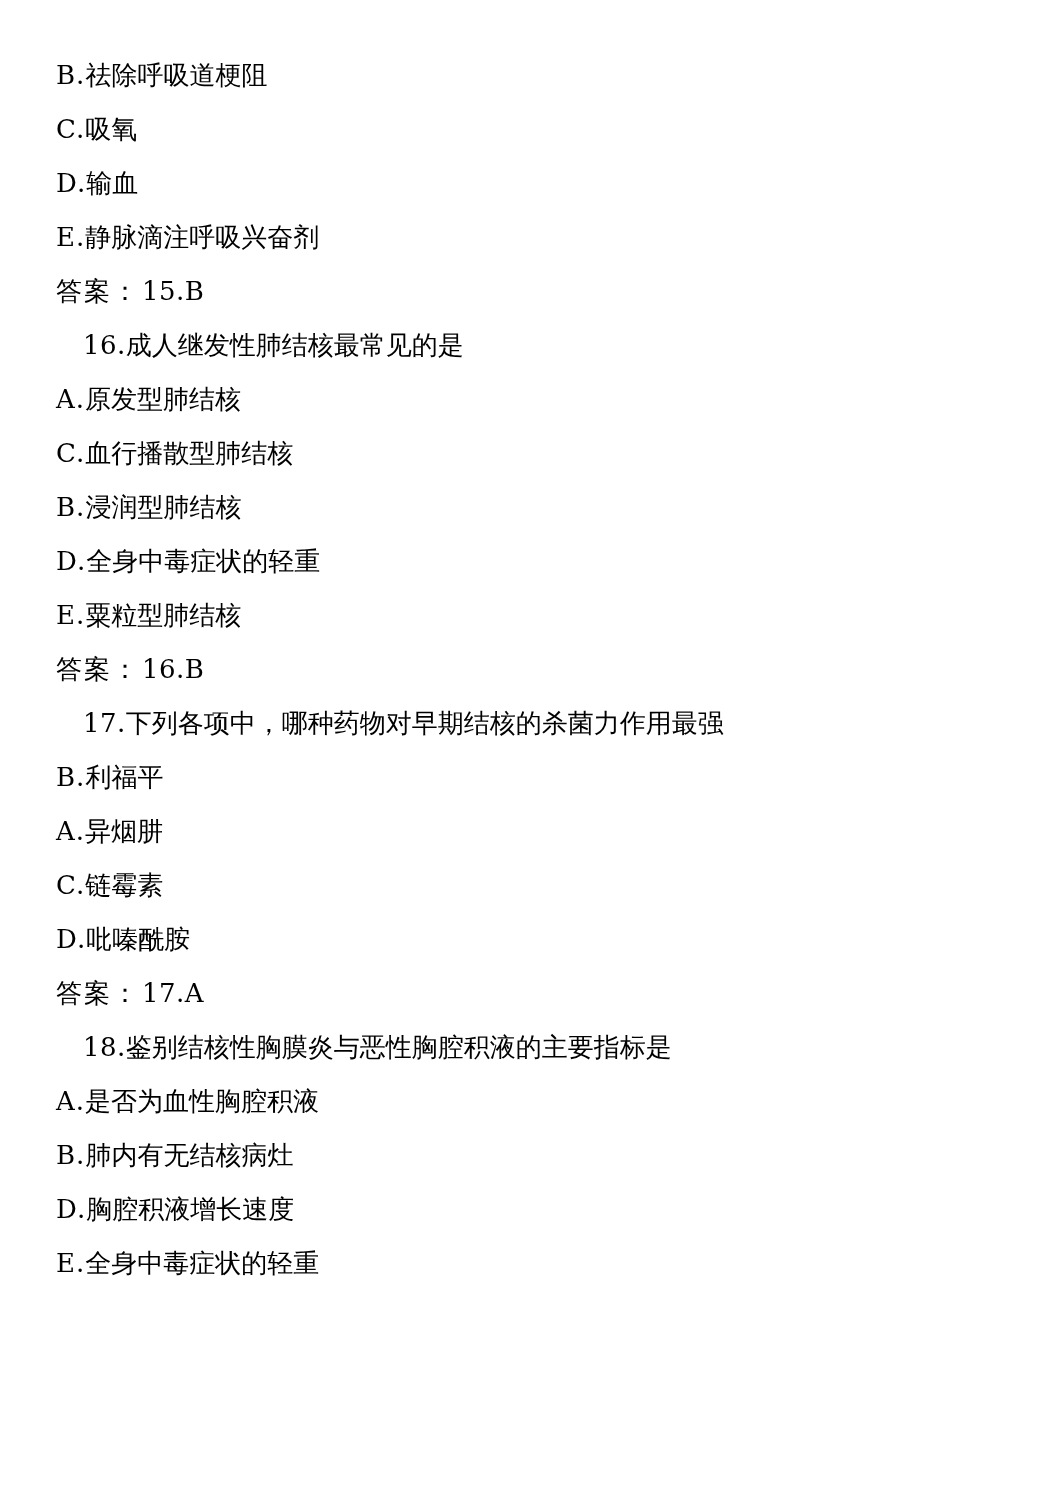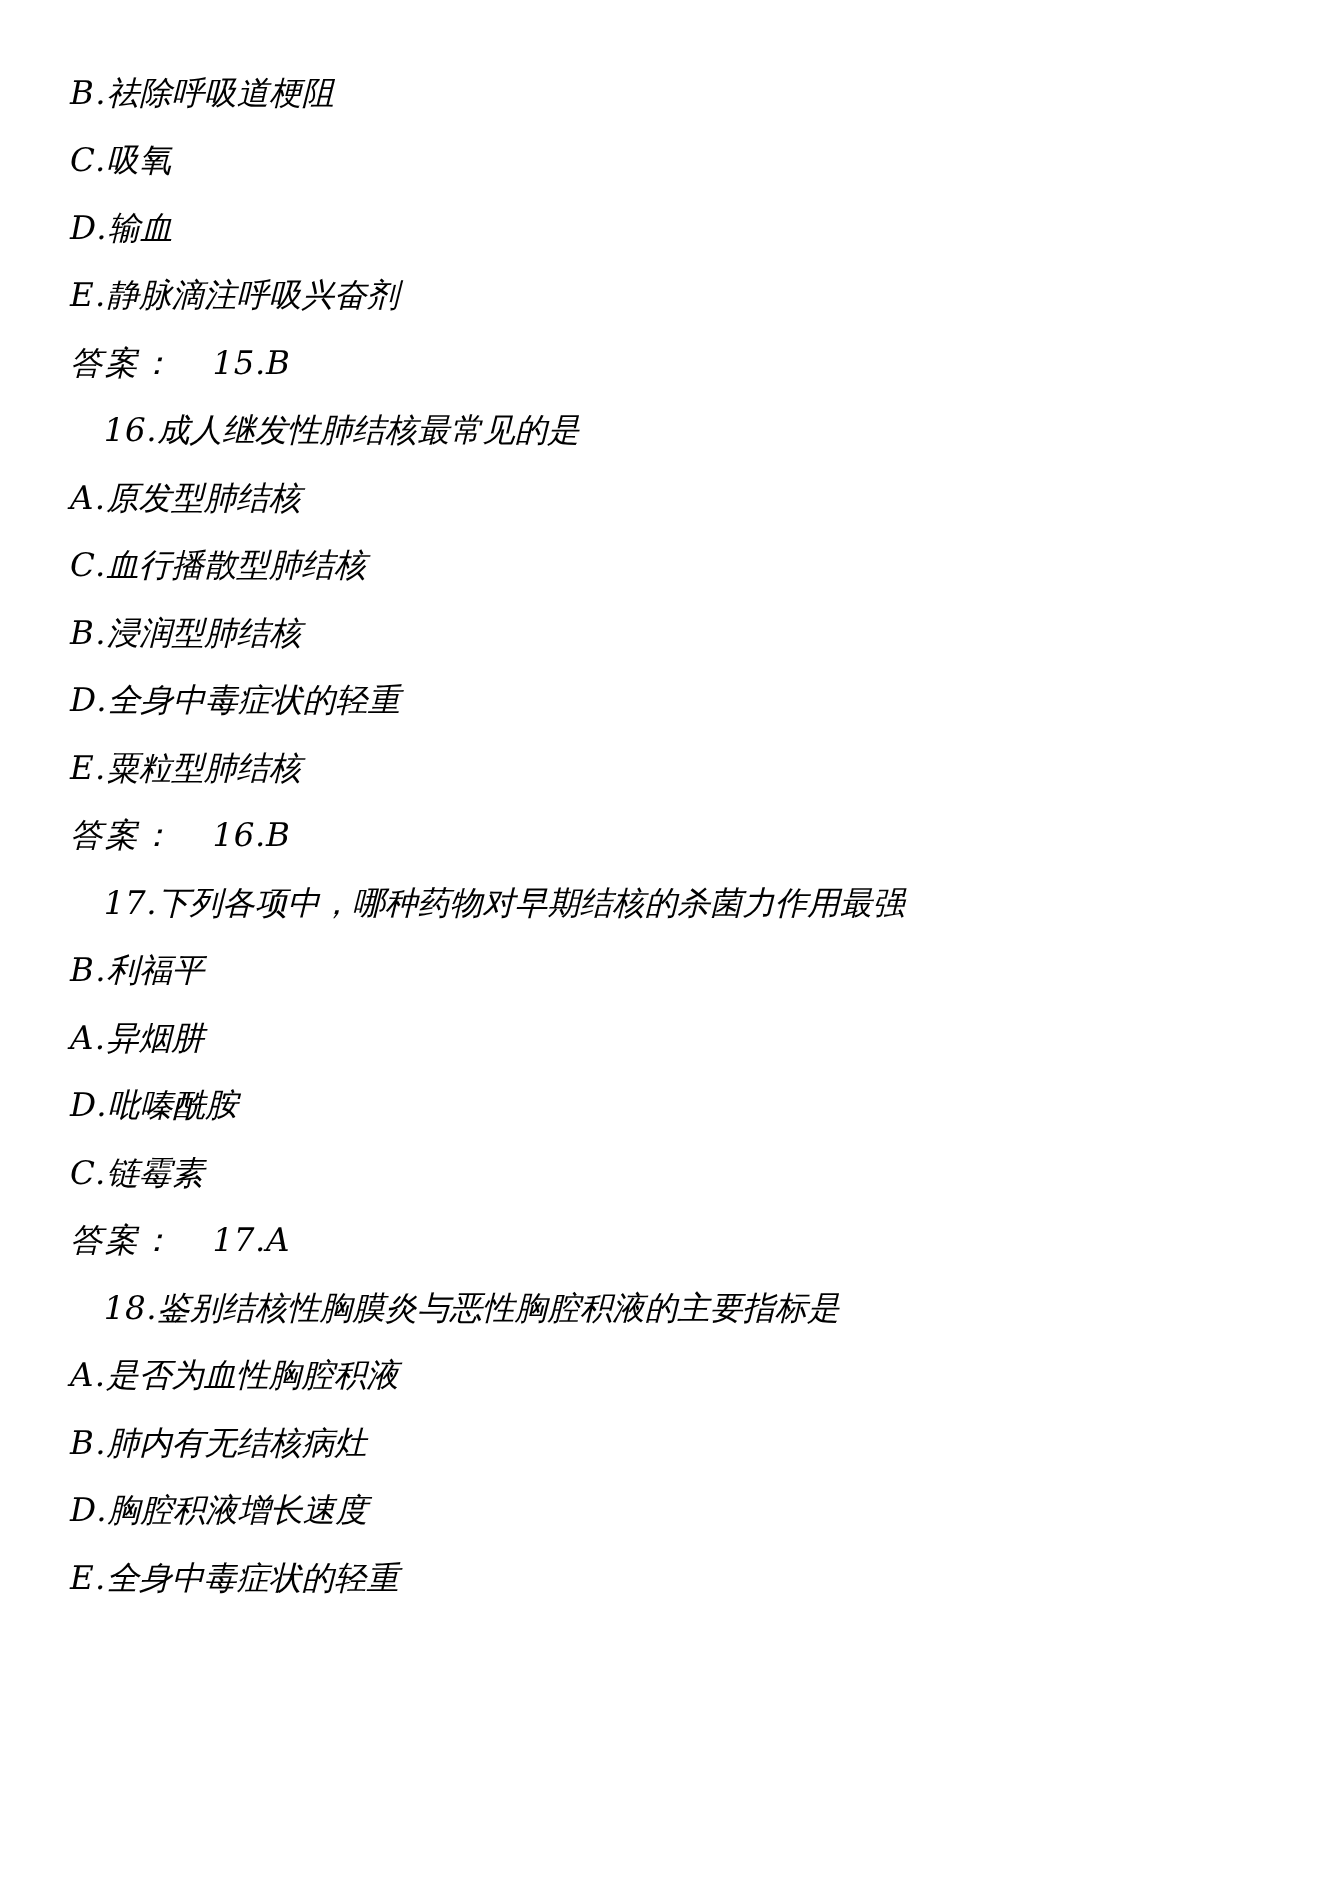--- a/index.html
+++ b/index.html
@@ -12,21 +12,20 @@
     height: 1503px;
     font-family: "DejaVu Serif", "Liberation Serif", serif;
     color: #000000;
   }
   .page {
     position: relative;
     width: 1062px;
     height: 1503px;
     box-sizing: border-box;
     padding: 48px 56px 0 56px;
-    font-style: italic;
   }
   .option {
     font-size: 26px;
     line-height: 54px;
   }
   .opt-label {
     font-family: "DejaVu Serif", "Liberation Serif", serif;
     letter-spacing: 1px;
   }
   .question {
@@ -38,21 +37,21 @@
     margin-left: 27px;
   }
   .answer {
     font-size: 26px;
     line-height: 54px;
   }
   .answer .ans-label {
     letter-spacing: 2px;
   }
   .answer .ans-value {
-    margin-left: 30px;
+    margin-left: 2px;
     letter-spacing: 0.5px;
   }
   .block {
     margin: 0;
     padding: 0;
   }
 </style>
 </head>
 <body>
 
@@ -66,22 +65,22 @@
       <div class="block question"><span class="q-num">16.</span><span>成人继发性肺结核最常见的是</span></div>
       <div class="block option"><span class="opt-label">A.</span><span>原发型肺结核</span></div>
       <div class="block option"><span class="opt-label">C.</span><span>血行播散型肺结核</span></div>
       <div class="block option"><span class="opt-label">B.</span><span>浸润型肺结核</span></div>
       <div class="block option"><span class="opt-label">D.</span><span>全身中毒症状的轻重</span></div>
       <div class="block option"><span class="opt-label">E.</span><span>粟粒型肺结核</span></div>
       <div class="block answer"><span class="ans-label">答案：</span><span class="ans-value">16.B</span></div>
       <div class="block question"><span class="q-num">17.</span><span>下列各项中，哪种药物对早期结核的杀菌力作用最强</span></div>
       <div class="block option"><span class="opt-label">B.</span><span>利福平</span></div>
       <div class="block option"><span class="opt-label">A.</span><span>异烟肼</span></div>
+      <div class="block option"><span class="opt-label">C.</span><span>链霉素</span></div>
       <div class="block option"><span class="opt-label">D.</span><span>吡嗪酰胺</span></div>
-      <div class="block option"><span class="opt-label">C.</span><span>链霉素</span></div>
       <div class="block answer"><span class="ans-label">答案：</span><span class="ans-value">17.A</span></div>
       <div class="block question"><span class="q-num">18.</span><span>鉴别结核性胸膜炎与恶性胸腔积液的主要指标是</span></div>
       <div class="block option"><span class="opt-label">A.</span><span>是否为血性胸腔积液</span></div>
       <div class="block option"><span class="opt-label">B.</span><span>肺内有无结核病灶</span></div>
       <div class="block option"><span class="opt-label">D.</span><span>胸腔积液增长速度</span></div>
       <div class="block option"><span class="opt-label">E.</span><span>全身中毒症状的轻重</span></div>
     </div>
 </div>
 
 </body></html>

